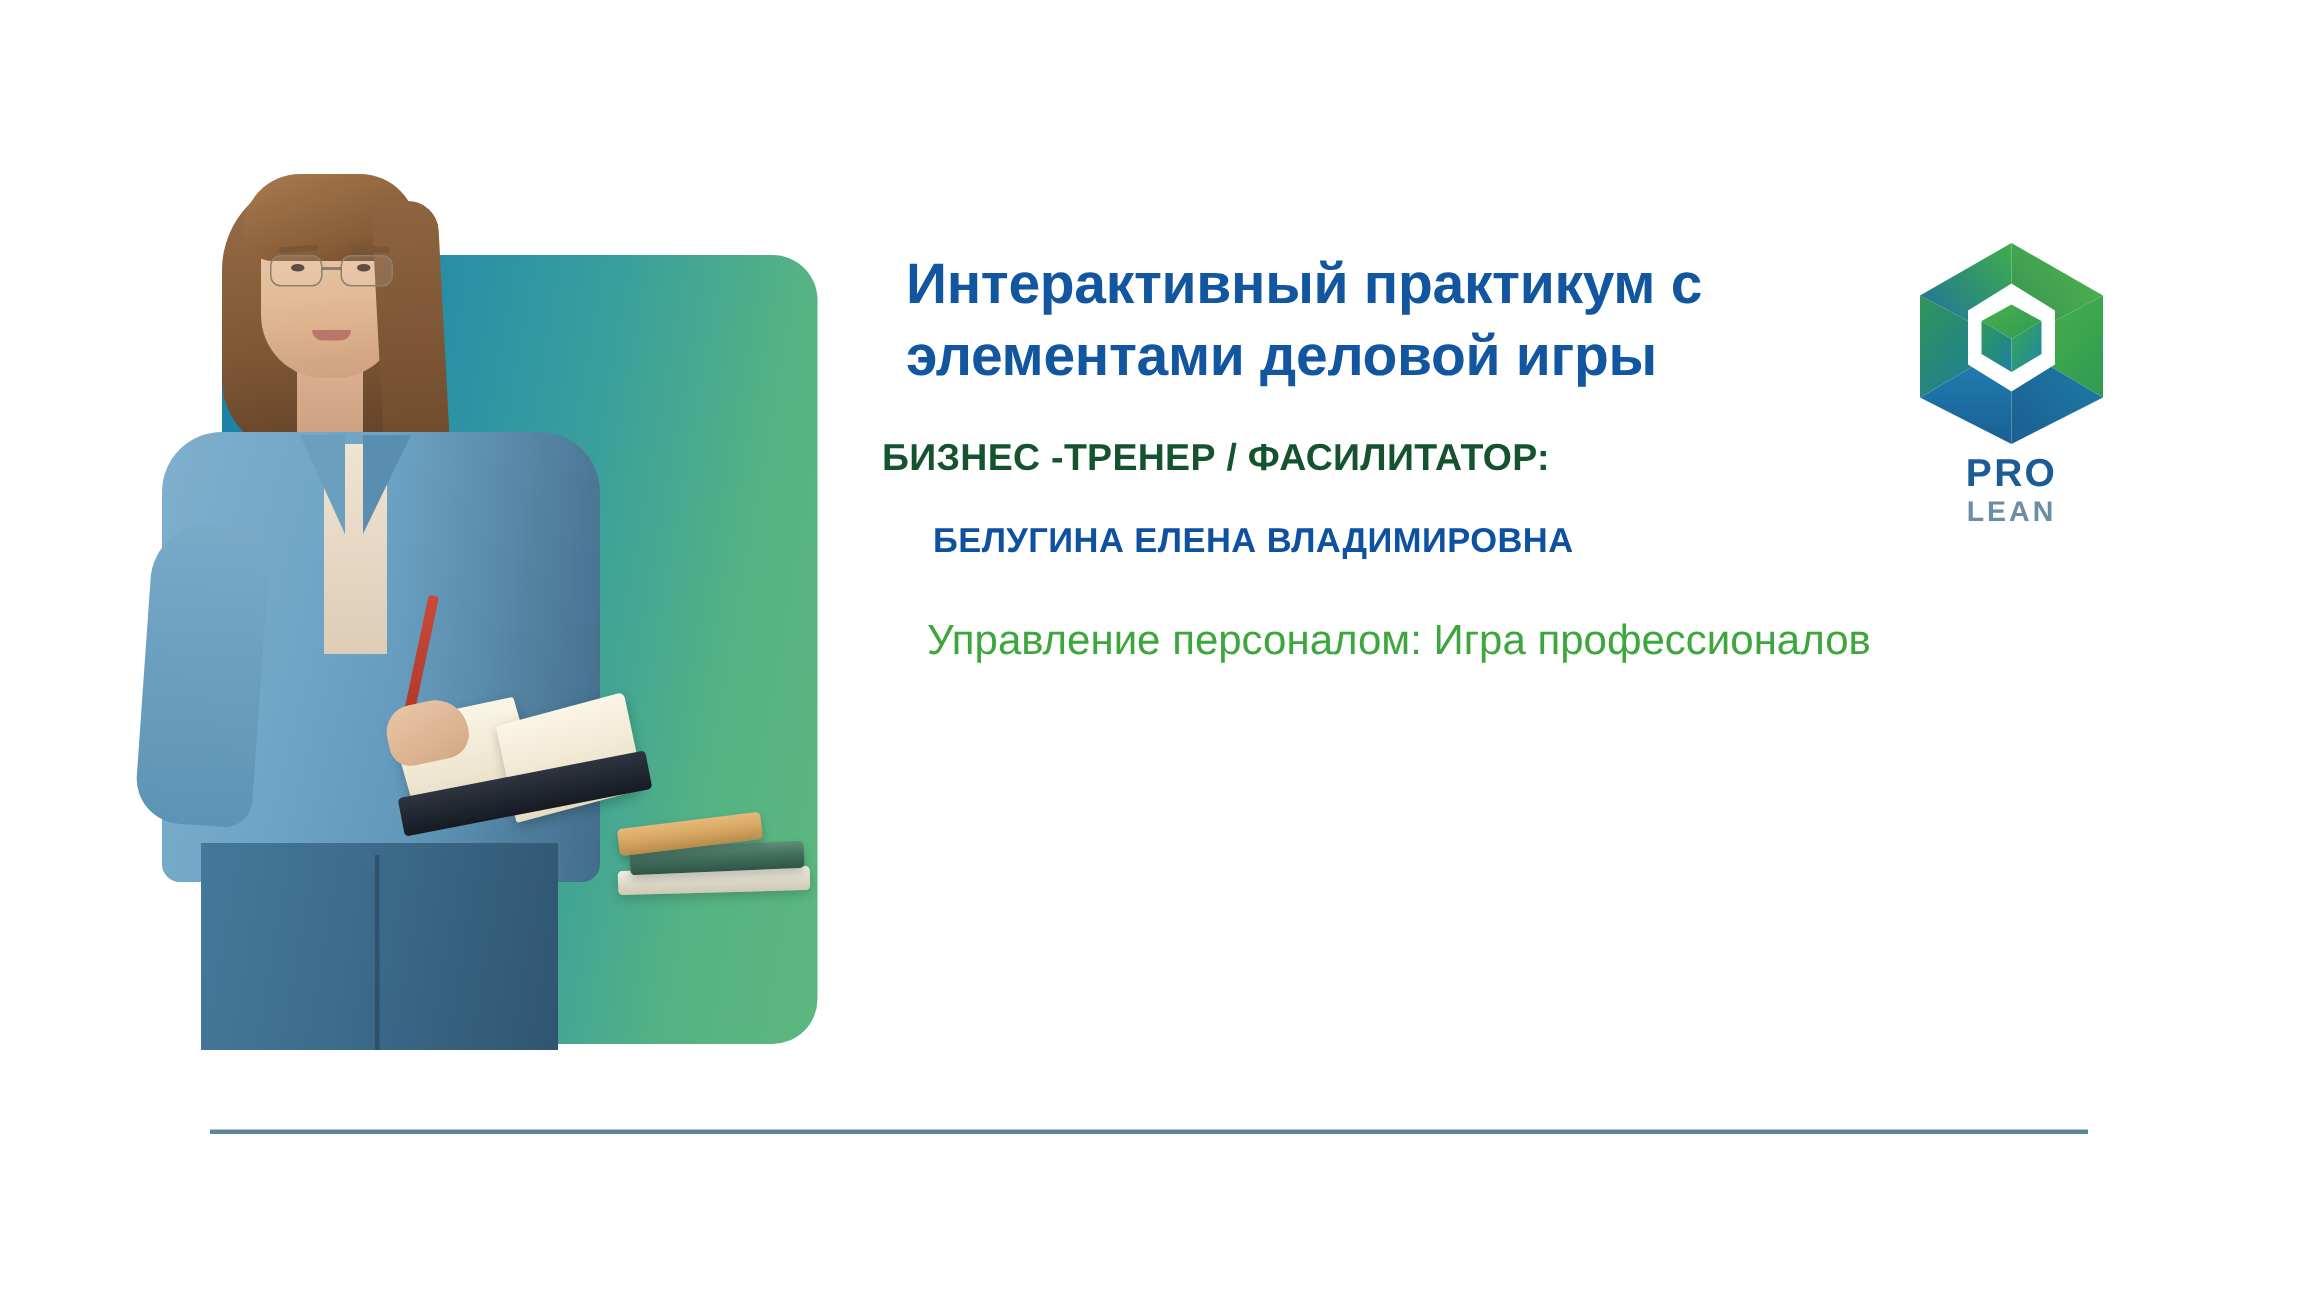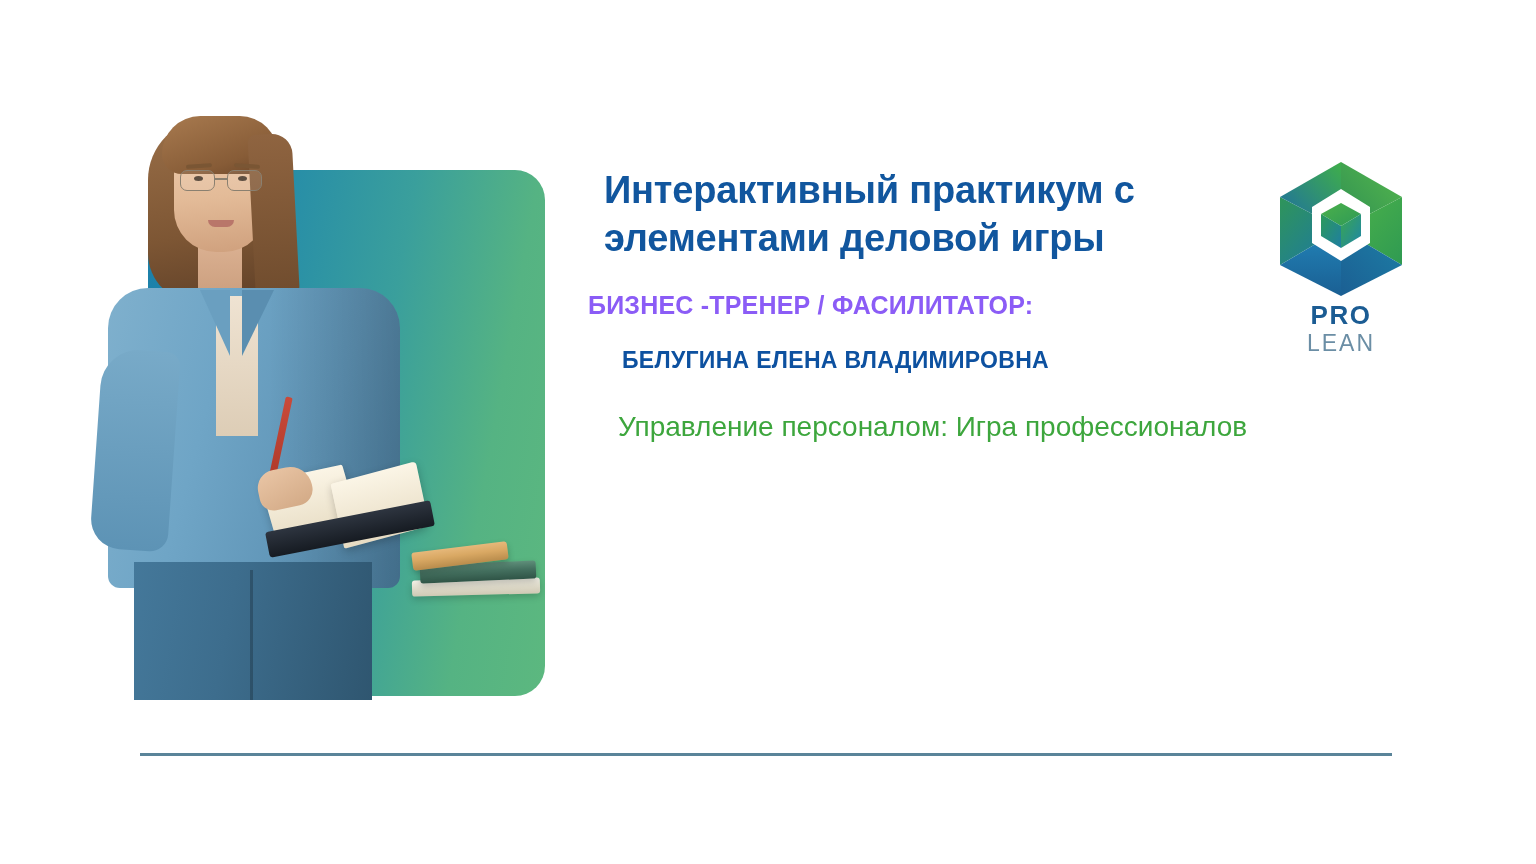--- a/index.html
+++ b/index.html
@@ -254,21 +254,21 @@
     margin: 26px 0 0 0;
     font-size: 25px;
     font-weight: normal;
     color: #16568f;
     line-height: 1.2;
   }
   .role-label {
     margin: 28px 0 0 0;
     font-size: 25px;
     font-weight: bold;
-    color: #8b5cf6;
+    color: #14532d;
     letter-spacing: .2px;
   }
   .trainer-name {
     margin: 26px 0 0 34px;
     font-size: 23px;
     font-weight: bold;
     line-height: 1.27;
     color: #0d51a0;
     letter-spacing: .3px;
   }
@@ -299,22 +299,22 @@
   .logo-pro {
     margin: 2px 0 0 0;
     font-size: 26px;
     font-weight: bold;
     letter-spacing: 1.5px;
     color: #1b5c93;
     line-height: 1;
   }
   .logo-lean {
     margin: 4px 0 0 0;
-    font-size: 23px;
-    font-weight: normal;
+    font-size: 19px;
+    font-weight: bold;
     letter-spacing: 2px;
     color: #6b8ea5;
     line-height: 1;
   }
 
   
   .divider {
     position: absolute;
     left: 140px;
     top: 753px;

